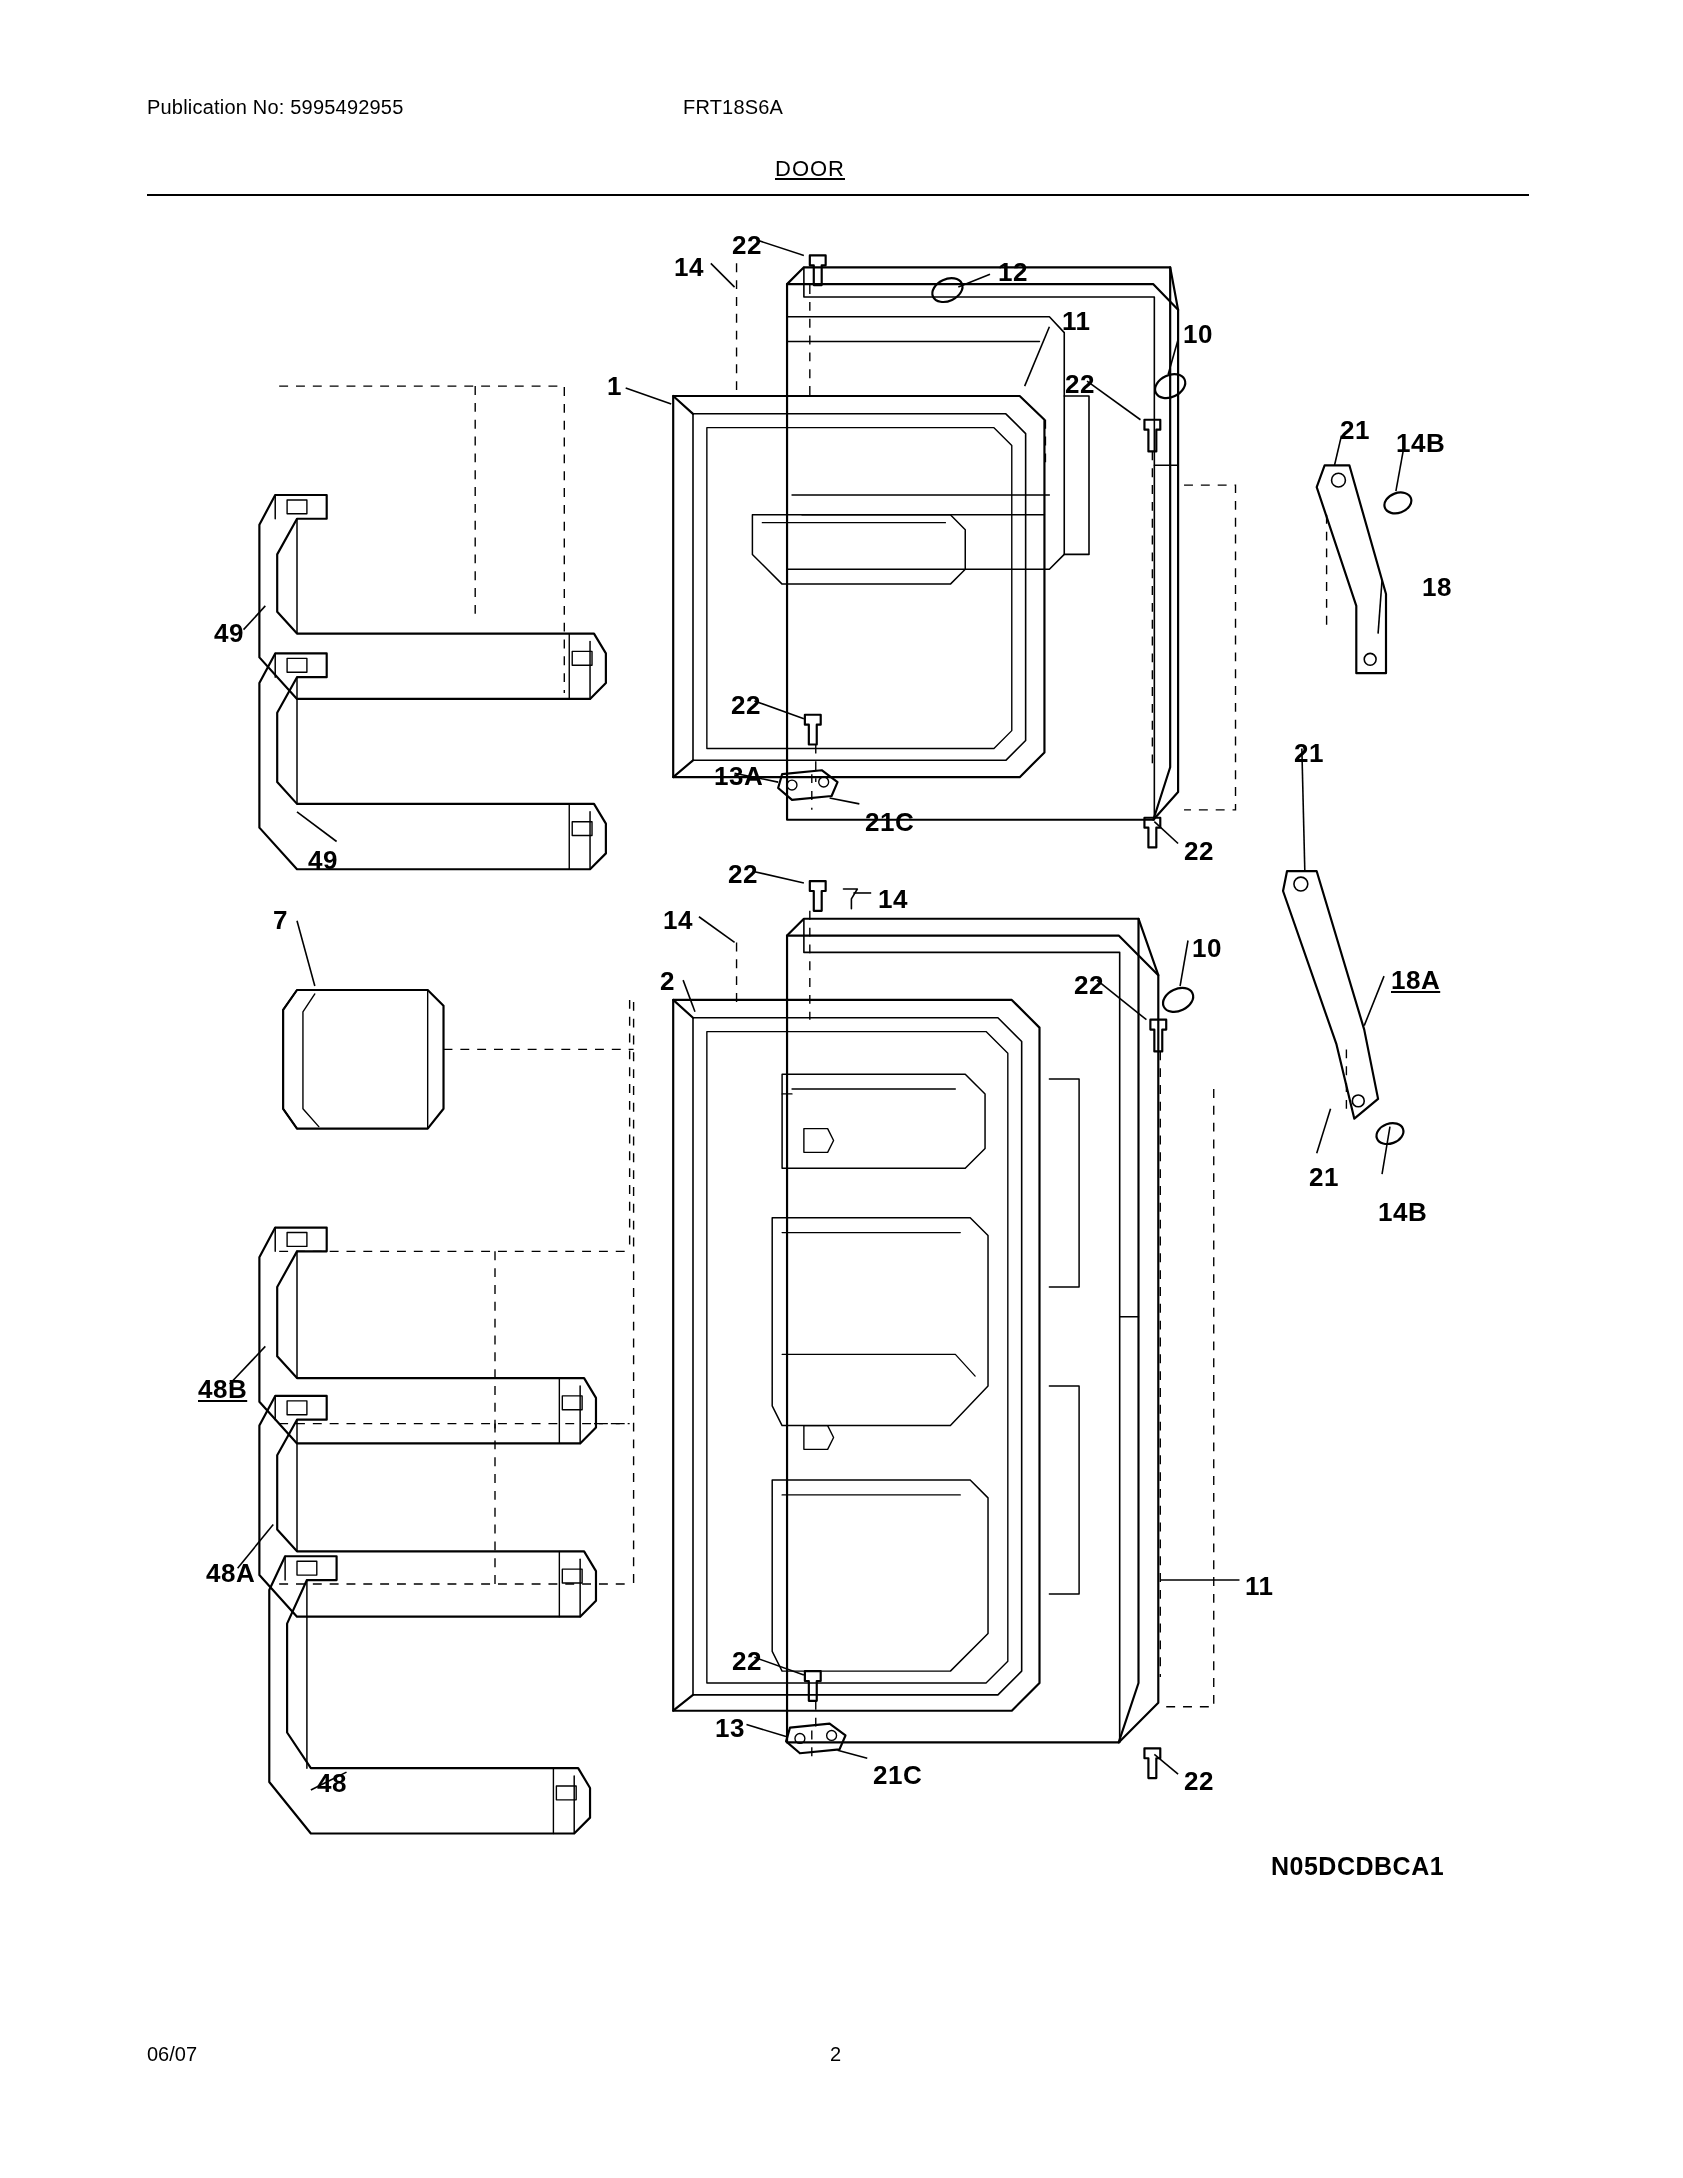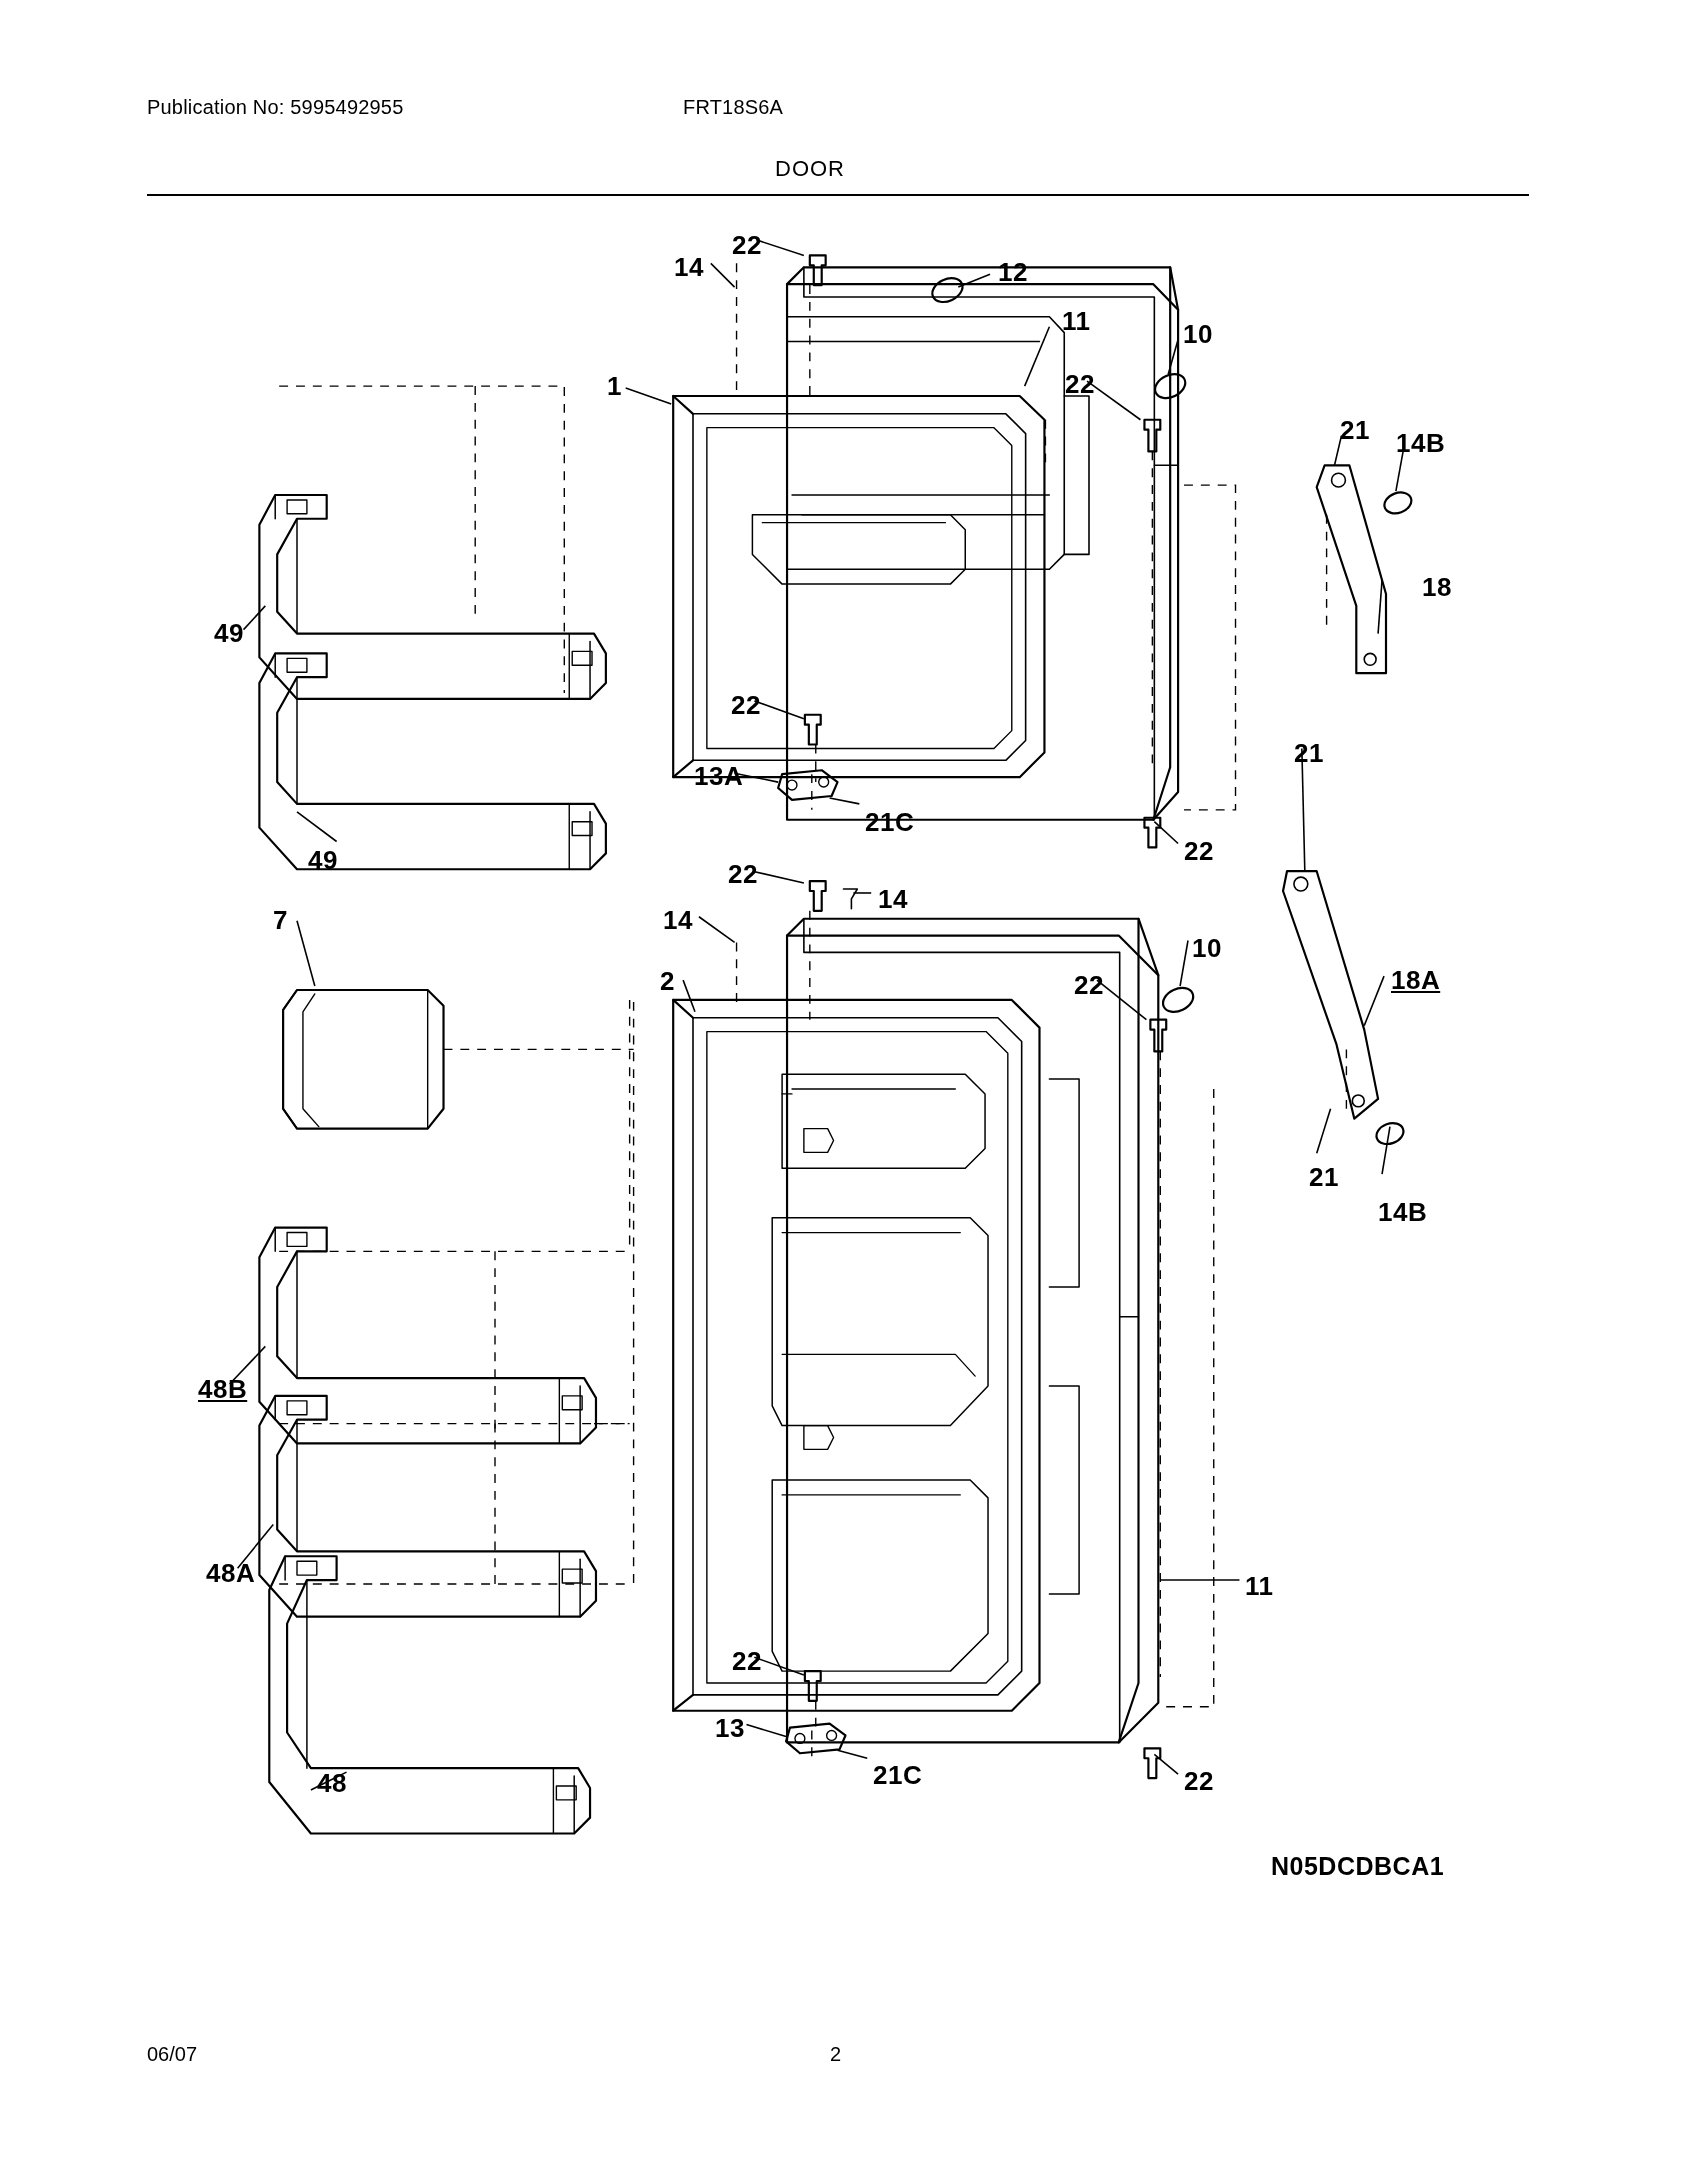--- a/index.html
+++ b/index.html
@@ -38,20 +38,21 @@
     letter-spacing: 0.2px;
     white-space: nowrap;
   }
   .section-title {
     position: absolute;
     left: 775px;
     top: 156px;
     font-size: 22px;
     letter-spacing: 1px;
     white-space: nowrap;
+    text-decoration: underline;
   }
   .rule {
     position: absolute;
     left: 147px;
     top: 194px;
     width: 1382px;
     height: 2px;
     background: #000000;
   }
   
@@ -379,21 +380,21 @@
   <div class="callout" style="left:1042px; top:306px;margin-left:20px;">11</div>
   <div class="callout" style="left:1183px; top:319px;">10</div>
   <div class="callout" style="left:1065px; top:369px;">22</div>
   <div class="callout" style="left:1340px; top:415px;">21</div>
   <div class="callout" style="left:1396px; top:428px;">14B</div>
   <div class="callout" style="left:607px; top:371px;">1</div>
   <div class="callout" style="left:1386px; top:572px;margin-left:36px;">18</div>
   <div class="callout" style="left:214px; top:618px;">49</div>
   <div class="callout" style="left:731px; top:690px;">22</div>
   <div class="callout" style="left:1294px; top:738px;">21</div>
-  <div class="callout" style="left:694px; top:761px;">13A</div>
+  <div class="callout" style="left:714px; top:761px;">13A</div>
   <div class="callout" style="left:865px; top:807px;">21C</div>
   <div class="callout" style="left:1184px; top:836px;">22</div>
   <div class="callout" style="left:308px; top:845px;">49</div>
   <div class="callout" style="left:728px; top:859px;">22</div>
   <div class="callout" style="left:878px; top:884px;">14</div>
   <div class="callout" style="left:663px; top:905px;">14</div>
   <div class="callout" style="left:1192px; top:933px;">10</div>
   <div class="callout" style="left:1074px; top:970px;">22</div>
   <div class="callout" style="left:1391px; top:965px;text-decoration:underline;">18A</div>
   <div class="callout" style="left:273px; top:905px;">7</div>

